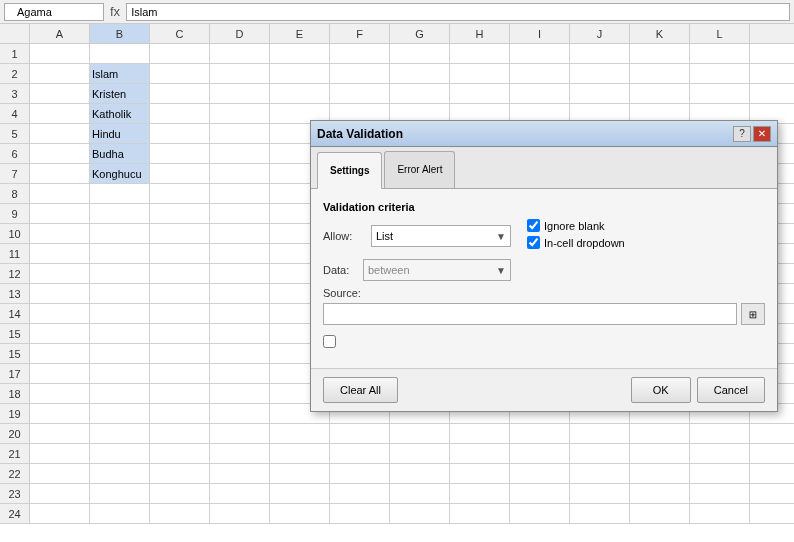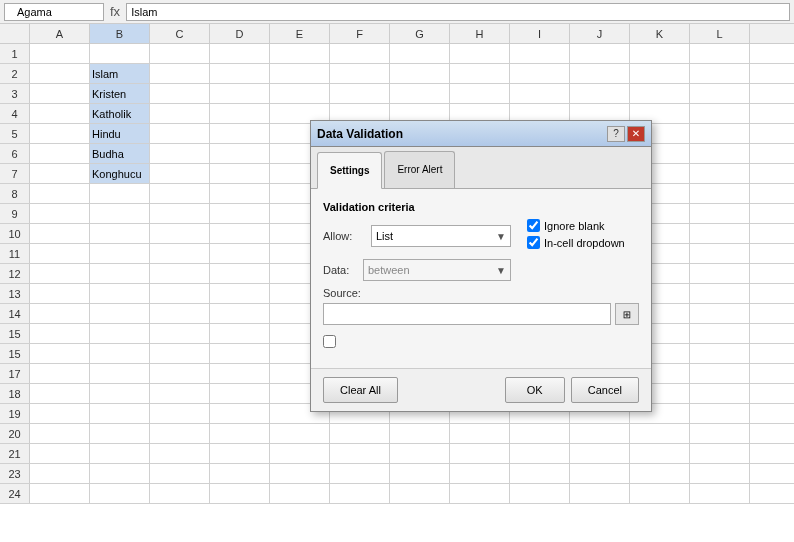--- a/index.html
+++ b/index.html
@@ -105,21 +105,21 @@
     .dialog-overlay {
       position: absolute;
       top: 0; left: 0; right: 0; bottom: 0;
       pointer-events: none;
       z-index: 10;
     }
     .dialog {
       position: absolute;
       top: 120px;
       left: 310px;
-      width: 342px;
+      width: 468px;
       background: #f5f5f5;
       border: 1px solid #888;
       box-shadow: 3px 3px 8px rgba(0,0,0,0.3);
       pointer-events: all;
       font-size: 12px;
     }
     .dialog-titlebar {
       background: linear-gradient(to bottom, #d0e0f0, #b0c8e8);
       display: flex;
       align-items: center;
@@ -634,20 +634,35 @@
       <div class="cell"></div>
       <div class="cell"></div>
       <div class="cell"></div>
       <div class="cell"></div>
       <div class="cell"></div>
       <div class="cell"></div>
       <div class="cell"></div>
     </div>
     <div class="grid-row">
       <div class="row-num">21</div>
+      <div class="cell"></div>
+      <div class="cell col-b"></div>
+      <div class="cell"></div>
+      <div class="cell"></div>
+      <div class="cell"></div>
+      <div class="cell"></div>
+      <div class="cell"></div>
+      <div class="cell"></div>
+      <div class="cell"></div>
+      <div class="cell"></div>
+      <div class="cell"></div>
+      <div class="cell"></div>
+    </div>
+    <div class="grid-row">
+      <div class="row-num">22</div>
       <div class="cell"></div>
       <div class="cell col-b"></div>
       <div class="cell"></div>
       <div class="cell"></div>
       <div class="cell"></div>
       <div class="cell"></div>
       <div class="cell"></div>
       <div class="cell"></div>
       <div class="cell"></div>
       <div class="cell"></div>

